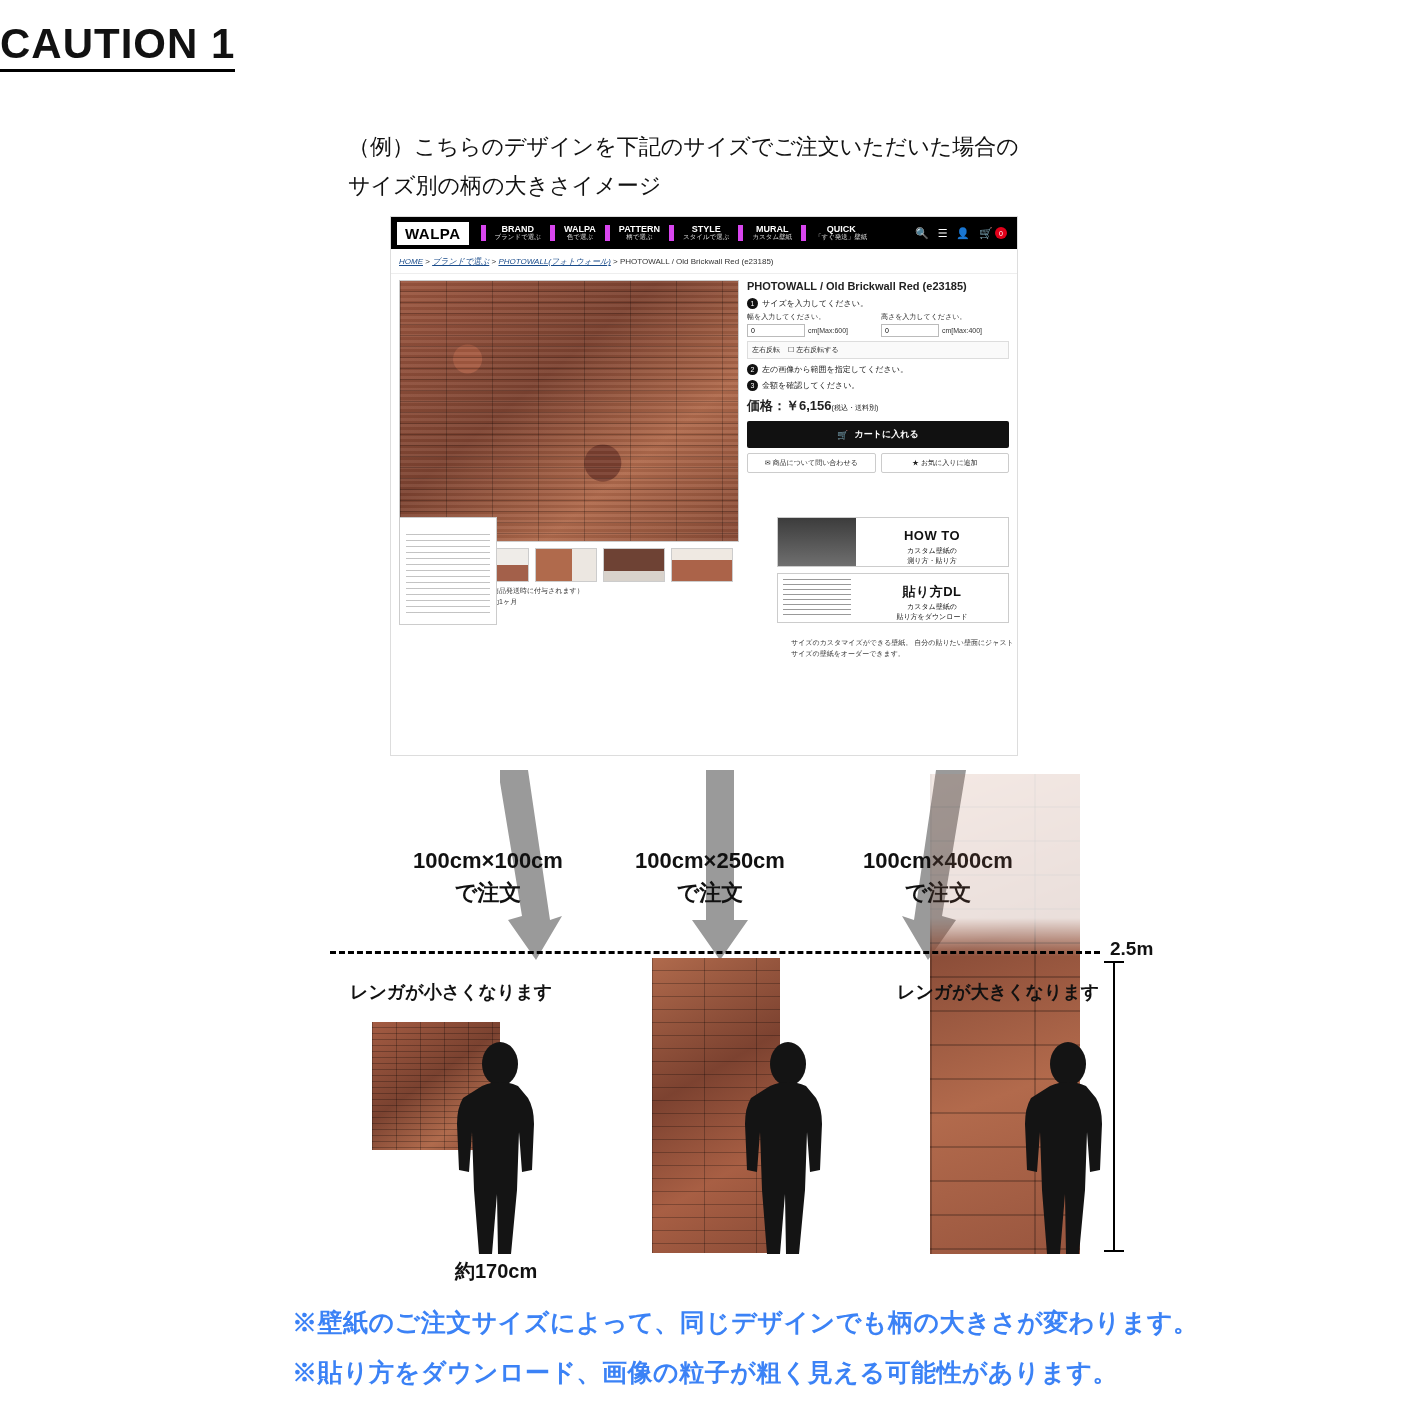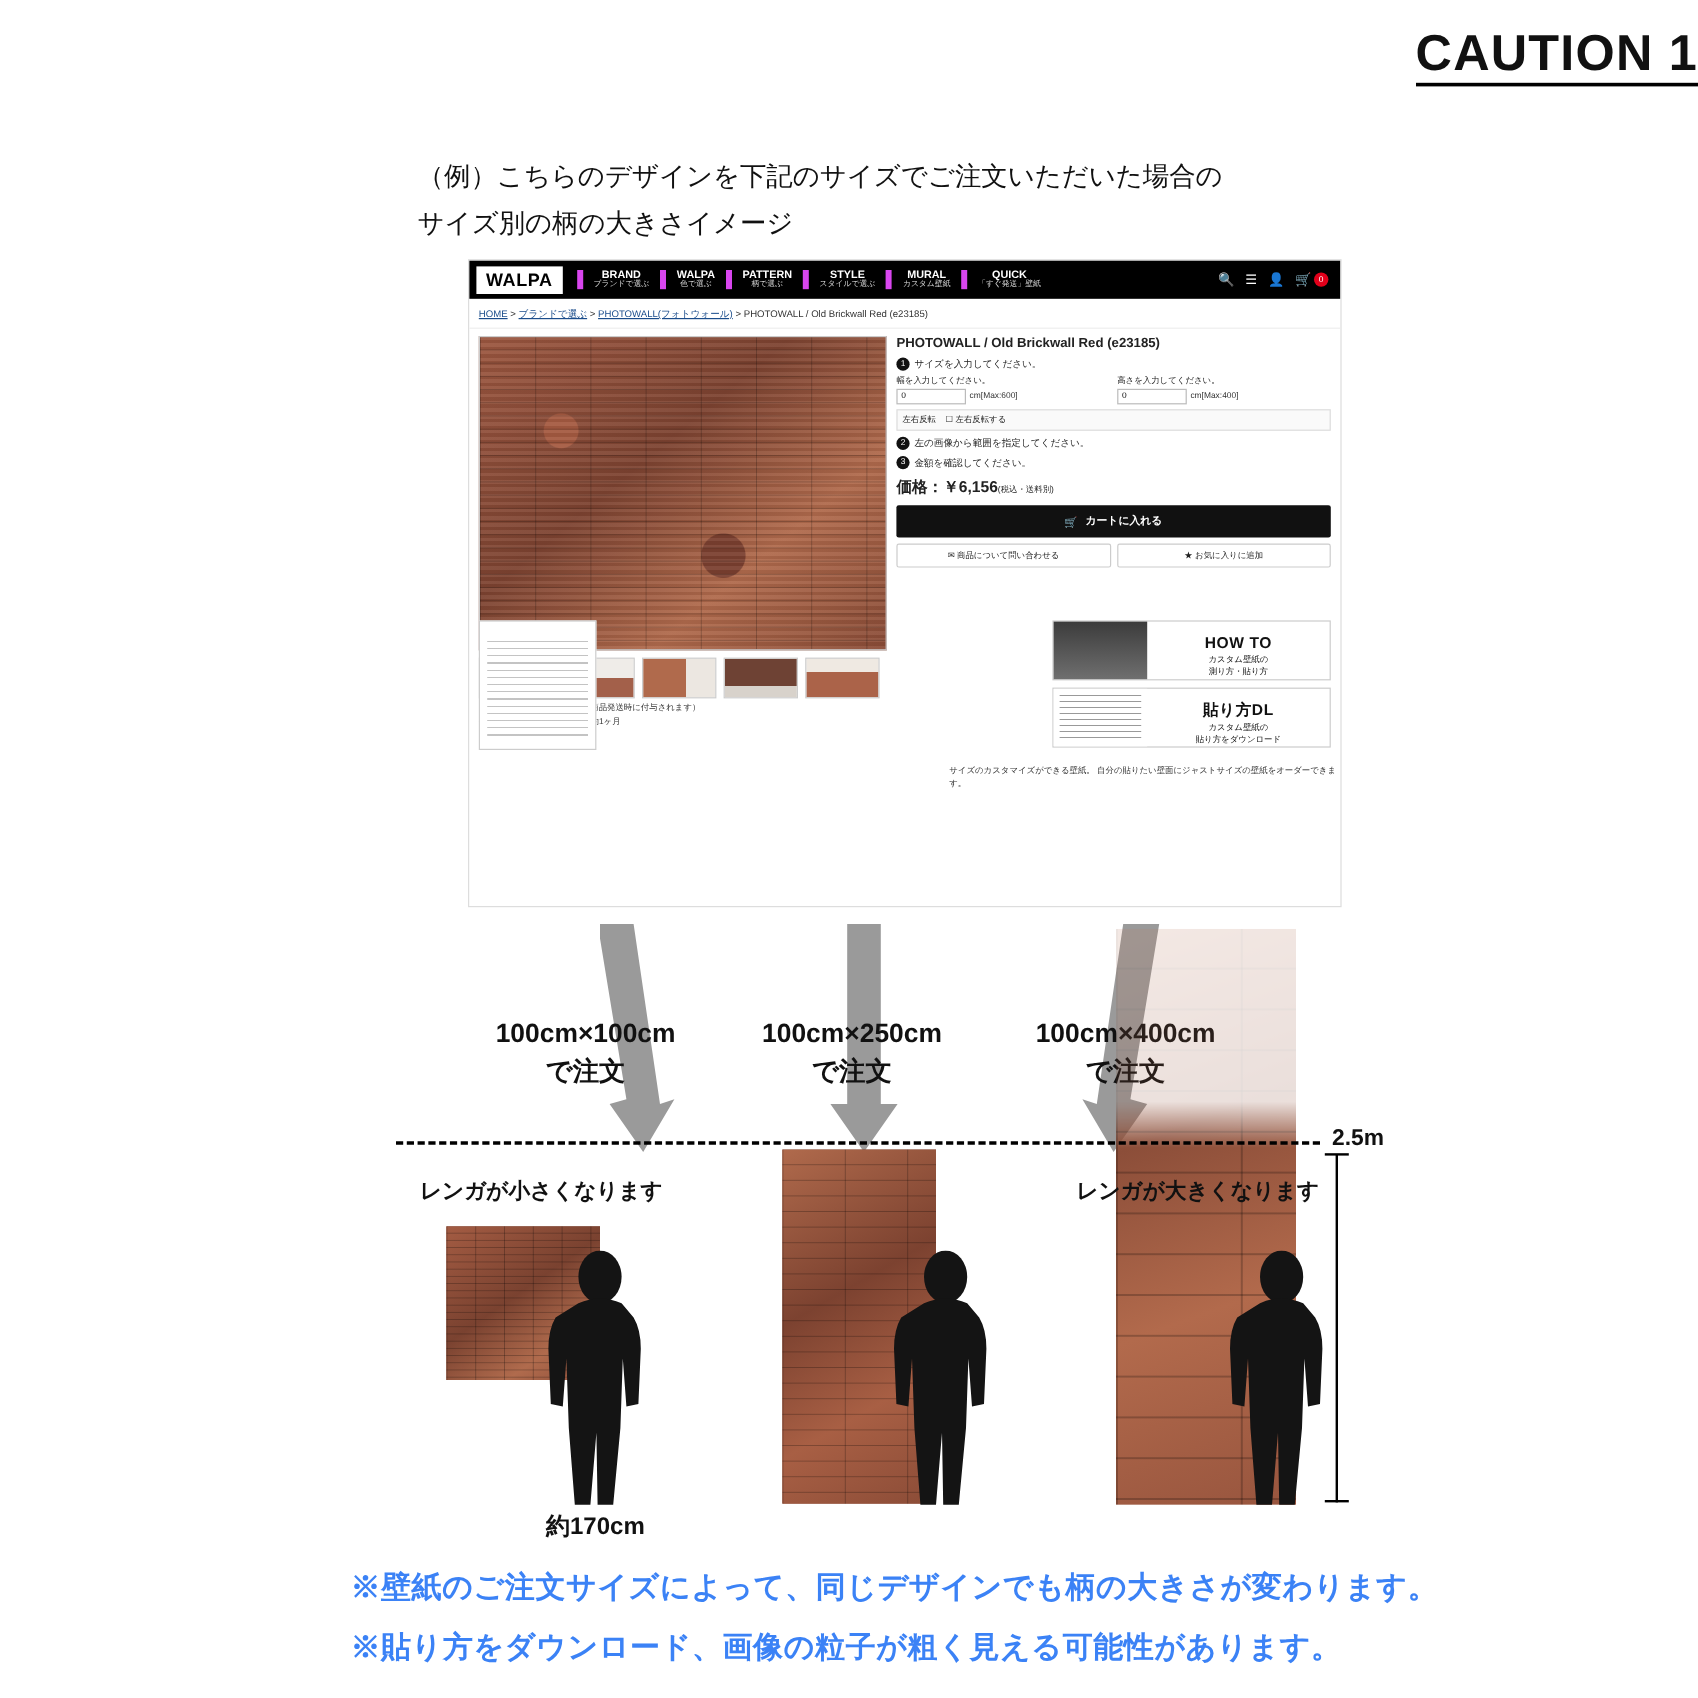--- a/index.html
+++ b/index.html
@@ -9,34 +9,34 @@
     font-family:"Liberation Sans", sans-serif;
     color:#111;
     position:relative;
     overflow:hidden;
   }
   .page{position:relative;width:1415px;height:1415px;}
 
   
   .title{
     position:absolute;top:20px;left:0;width:1415px;
-    text-align:right;
+    text-align:left;
     font-size:42px;font-weight:bold;letter-spacing:1px;
   }
   .title span{border-bottom:3px solid #000;padding-bottom:2px;}
 
   
   .intro{
     position:absolute;top:128px;left:348px;width:900px;
     font-size:22px;line-height:1.75;color:#111;
   }
 
   
   .shot{
-    position:absolute;left:390px;top:216px;width:728px;height:540px;
+    position:absolute;left:390px;top:216px;width:628px;height:540px;
     background:#fff;border:1px solid #ddd;box-sizing:border-box;
     overflow:hidden;
   }
   .shot-header{
     height:32px;background:#000;color:#fff;display:flex;align-items:center;
     padding:0 6px;box-sizing:border-box;
   }
   .brand{
     background:#fff;color:#000;font-weight:bold;font-size:15px;
     padding:3px 8px;letter-spacing:0.5px;margin-right:12px;
@@ -51,21 +51,21 @@
   .navright .ic{font-size:11px;color:#fff;}
   .cartwrap{position:relative;display:flex;align-items:center;}
   .cartbadge{
     background:#e2001a;color:#fff;border-radius:50%;
     width:12px;height:12px;font-size:7px;display:flex;align-items:center;justify-content:center;
     margin-left:2px;
   }
   .breadcrumb{
     font-size:8px;color:#333;padding:7px 8px 6px 8px;border-bottom:1px solid #eee;
   }
-  .breadcrumb a{color:#1a4c8b;text-decoration:underline;}
+  .breadcrumb a{color:#1a4c8b;text-decoration:underline;font-style:italic;}
   .shot-body{display:flex;padding:6px 8px 0 8px;gap:8px;}
   .brickmain{
     width:340px;height:262px;border:1px solid #ccc;box-sizing:border-box;
     background-color:#8d4b38;
     background-image:
       linear-gradient(0deg, rgba(0,0,0,.20) 1px, transparent 1px),
       linear-gradient(90deg, rgba(0,0,0,.22) 1px, transparent 1px),
       repeating-linear-gradient(0deg, rgba(255,255,255,.06) 0 3px, rgba(0,0,0,.06) 3px 6px),
       radial-gradient(circle at 20% 30%, #a55a41 0 14px, transparent 15px),
       radial-gradient(circle at 60% 70%, #7b4030 0 18px, transparent 19px),

